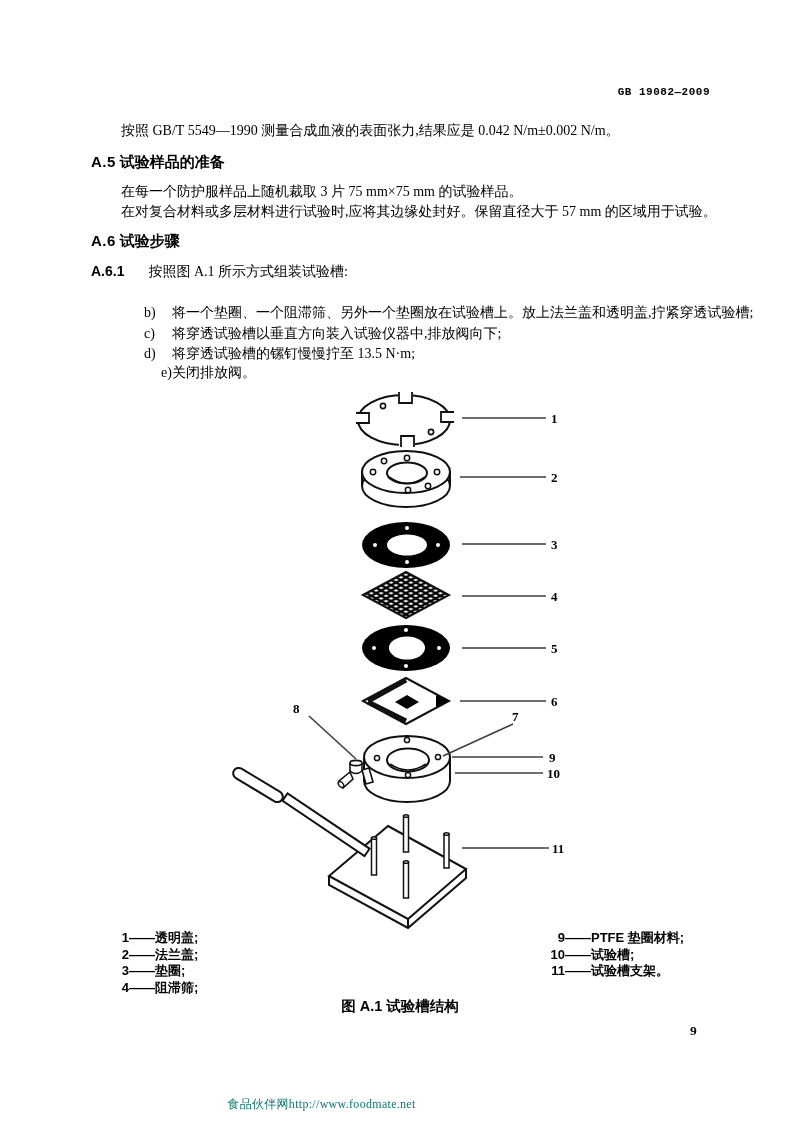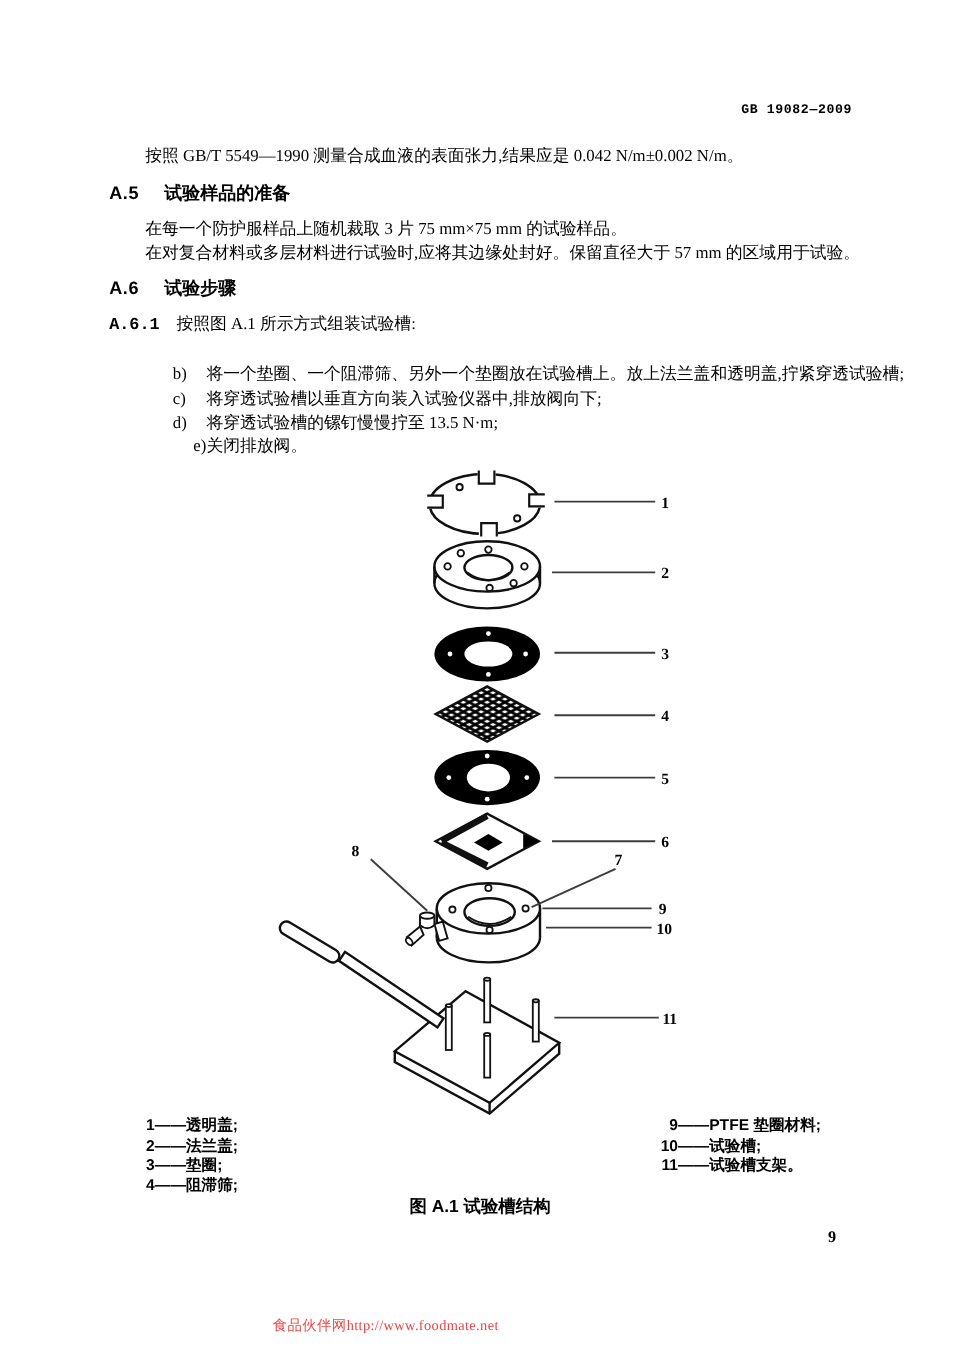--- a/index.html
+++ b/index.html
@@ -4,33 +4,33 @@
 <style>
   html,body{margin:0;padding:0;background:#e8e8e8;}
   .page{
     position:relative;width:800px;height:1126px;background:#ffffff;
     overflow:hidden;color:#000;
     font-family:"Liberation Serif","DejaVu Serif",serif;
   }
   .abs{position:absolute;white-space:nowrap;line-height:1;}
   .body-text{font-size:14px;}
   .heading{font-size:15px;font-weight:bold;font-family:"Liberation Sans","DejaVu Sans",sans-serif;}
-  .hnum{margin-right:21px;letter-spacing:.5px;}
+  .hnum{margin-right:4px;letter-spacing:.5px;}
   .std-code{font-size:11px;font-weight:bold;font-family:Liberation Mono, monospace;letter-spacing:.5px;}
-  .clause-num{font-weight:bold;font-family:Liberation Mono, monospace;margin-right:14px;}
+  .clause-num{font-weight:bold;font-family:Liberation Sans, sans-serif;margin-right:24px;}
   .step .lbl{display:inline-block;width:28px;}
   .legend-col{position:absolute;font-size:13px;font-weight:bold;
     font-family:"Liberation Sans","DejaVu Sans",sans-serif;line-height:16.5px;white-space:nowrap;}
   .legend-col .lnum{display:inline-block;text-align:right;}
   .col12 .lnum{width:9px;}
   .col3 .lnum{width:20px;}
   .caption{font-size:14.5px;font-weight:bold;font-family:"Liberation Sans","DejaVu Sans",sans-serif;
     width:800px;text-align:center;}
   .pageno{font-size:13.5px;font-weight:bold;}
-  .watermark{width:643px;text-align:center;font-size:12px;color:#ef4444;letter-spacing:.3px;}
+  .watermark{width:643px;text-align:center;font-size:12px;color:#0f766e;letter-spacing:.3px;}
   svg text{font-family:"Liberation Serif","DejaVu Serif",serif;font-weight:bold;font-size:13px;fill:#000;}
 </style>
 </head>
 <body>
 
 <div class="page">
 
   <div class="abs std-code" style="top:87px;right:90px;">GB 19082—2009</div>
 
   <div class="abs body-text" style="top:124px;left:121px;">按照 GB/T 5549—1990 测量合成血液的表面张力,结果应是 0.042 N/m±0.002 N/m。</div>

